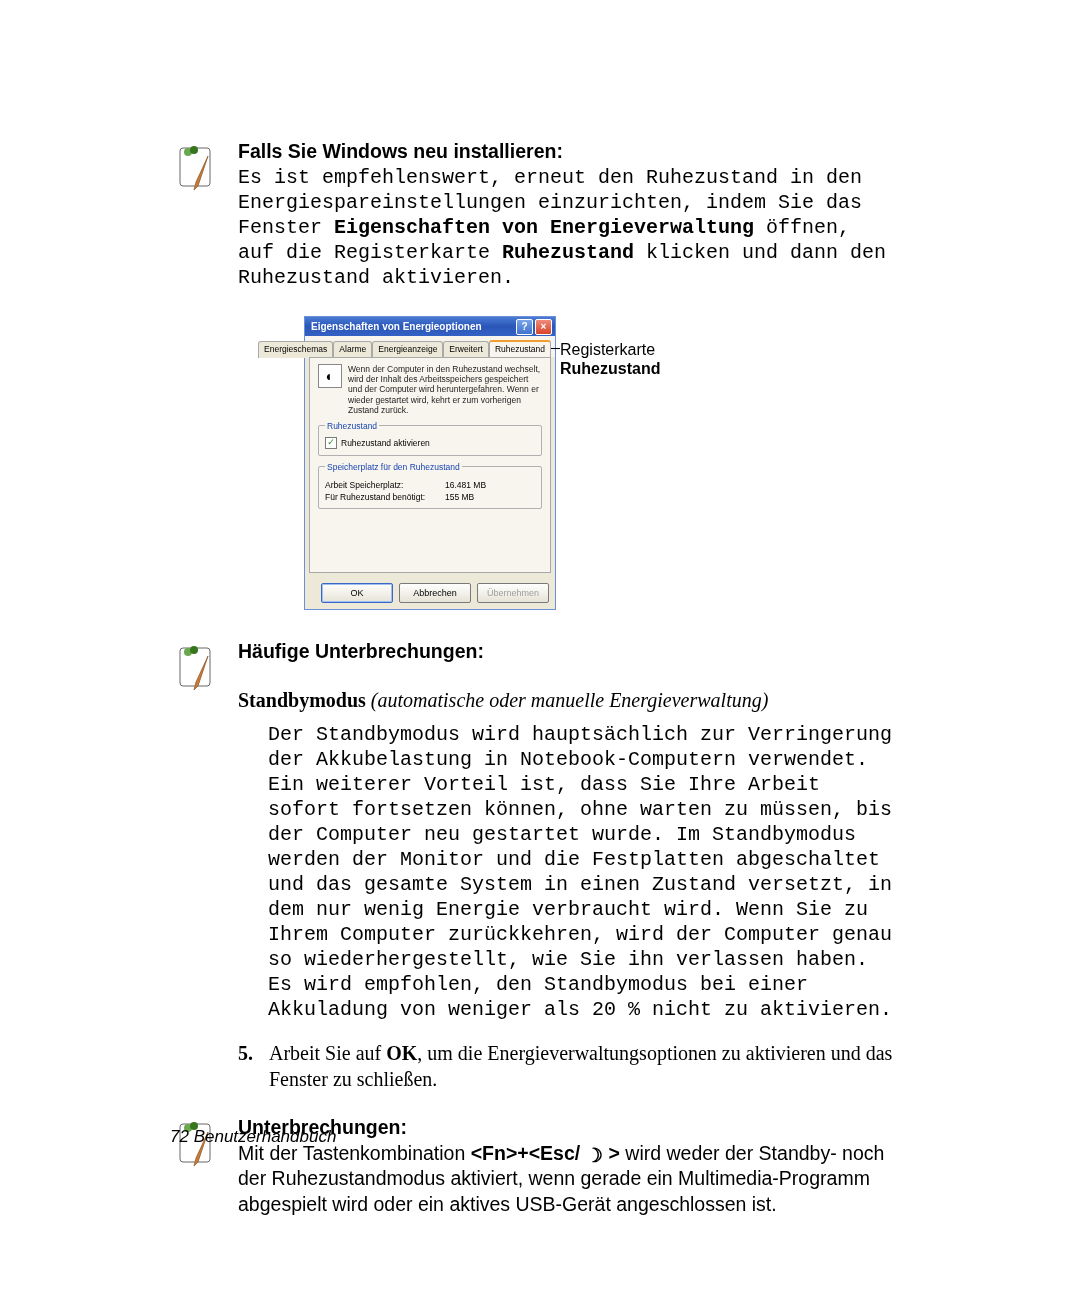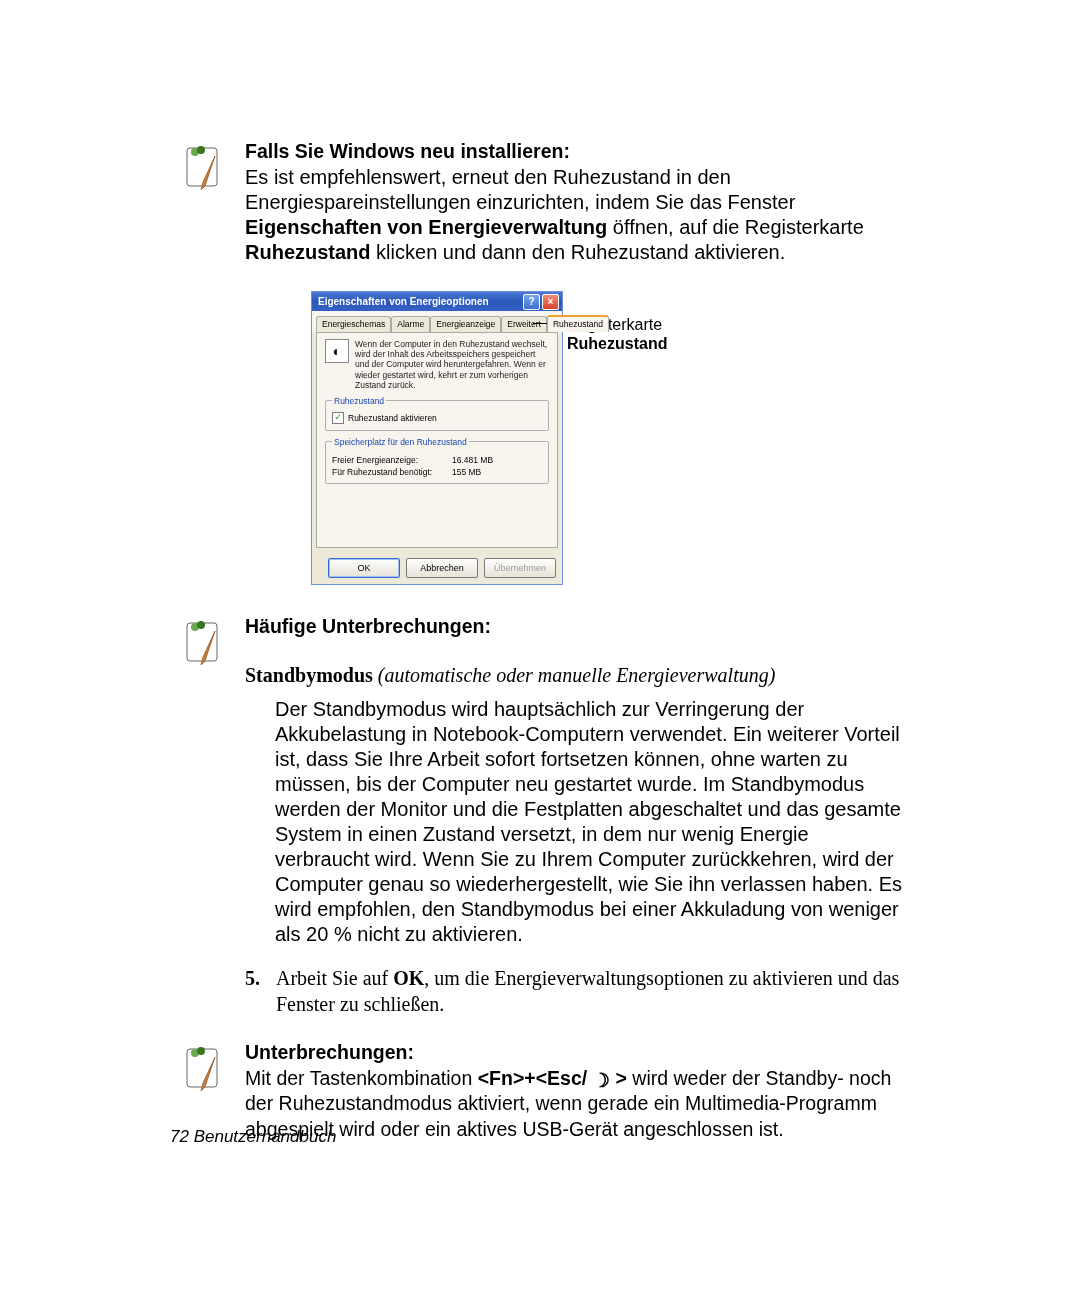--- a/index.html
+++ b/index.html
@@ -11,21 +11,21 @@
     color: #000;
   }
   .page {
     position: relative;
     width: 1080px;
     height: 1309px;
     background: #fff;
   }
   .content {
     position: absolute;
-    left: 245px;
+    left: 238px;
     top: 140px;
     width: 660px;
   }
   .note {
     position: relative;
     margin-bottom: 26px;
   }
   .note-icon {
     position: absolute;
     left: -64px;
@@ -35,21 +35,21 @@
   }
   .note-icon svg { width: 44px; height: 56px; display:block; }
   .note-title {
     font-weight: bold;
     font-size: 19.5px;
     margin-bottom: 2px;
   }
   .note-body, .para {
     font-size: 20px;
     line-height: 1.25;
-    font-family: Liberation Sans, sans-serif;
+    font-family: Liberation Mono, monospace;
   }
   .note-body-sans {
     font-size: 19.5px;
     line-height: 1.3;
     font-family: Arial, Helvetica, sans-serif;
   }
   .bold { font-weight: bold; }
 
   .dialog-wrap {
     position: relative;
@@ -85,20 +85,21 @@
     font-size: 10px; font-weight:bold;
   }
   .tb-help { background: linear-gradient(#7aa4e8,#3f72cf); color:#fff; }
   .tb-close { background: linear-gradient(#f08b7a,#d7442a); color:#fff; }
   .tabstrip {
     background:#f7f5ed;
     padding: 4px 4px 0 4px;
     display:flex;
     gap:0;
     border-bottom: none;
+    justify-content: flex-end;
   }
   .tab {
     border: 1px solid #a9a9a9;
     border-bottom: none;
     background:#ece9d8;
     padding: 2px 5px 2px 5px;
     font-size: 8.5px;
     position:relative;
     top:1px;
     border-top-left-radius:3px;
@@ -250,21 +251,21 @@
           <fieldset class="gb">
             <legend>Ruhezustand</legend>
             <div class="cb-row">
               <div class="cb">✓</div>
               <span>Ruhezustand aktivieren</span>
             </div>
           </fieldset>
           <fieldset class="gb">
             <legend>Speicherplatz für den Ruhezustand</legend>
             <div class="kv">
-              <span class="k">Freier Energieanzeige:</span>
+              <span class="k">Arbeit Speicherplatz:</span>
               <span>16.481 MB</span>
             </div>
             <div class="kv">
               <span class="k">Für Ruhezustand benötigt:</span>
               <span>155 MB</span>
             </div>
           </fieldset>
         </div>
         <div class="dlg-buttons">
           <div class="btn default">OK</div>

